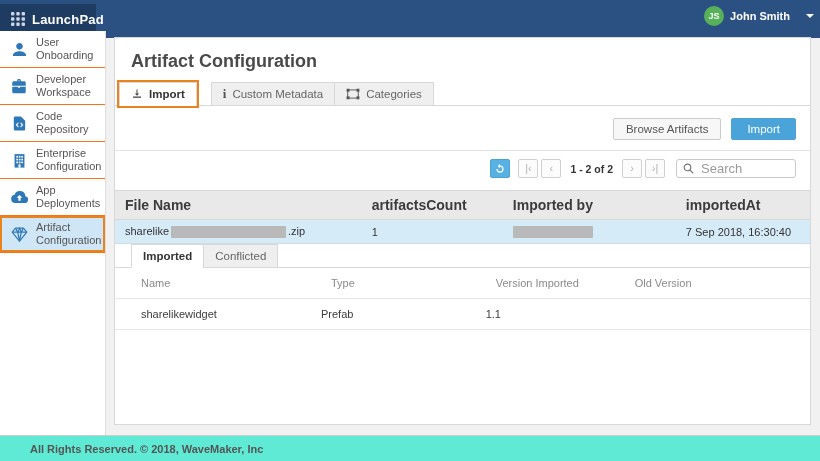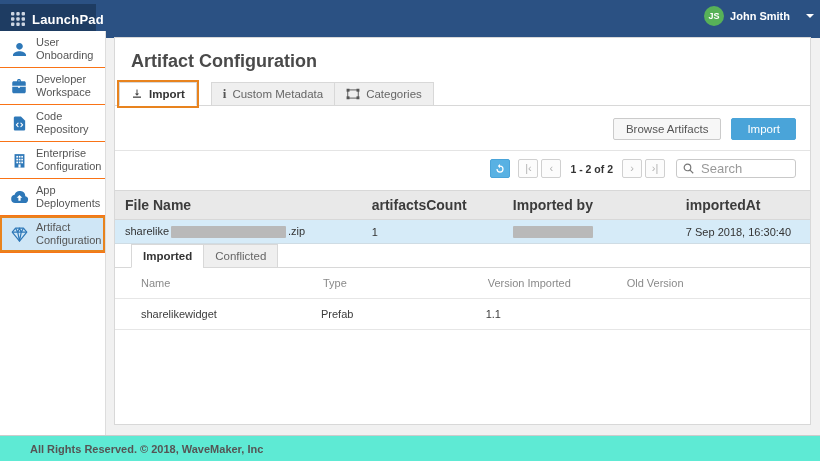--- a/index.html
+++ b/index.html
@@ -51,21 +51,21 @@
              font-size:14px;font-weight:bold;color:#3c3c3c;text-align:left;padding:6px 10px;}
   .mtable td{font-size:11px;color:#333;padding:5px 10px;}
   .mtable tr.sel{background:#d6ebf8;border-bottom:1px solid #cfdce4;}
   .redact{display:inline-block;height:12px;background:#b9b9b9;border-radius:1px;vertical-align:middle;}
   .r-file{width:115px;margin:0 2px;}
   .r-user{width:80px;}
   
   .dtitle{padding:13px 16px 10px;font-size:11.5px;font-weight:bold;color:#333;}
   .tabs2{display:flex;padding-left:16px;border-bottom:1px solid #d8d8d8;position:relative;}
   .tabs2 .tab{margin-bottom:-1px;}
-  .dtable th{font-size:11px;font-weight:normal;color:#8a8a8a;text-align:left;padding:9px 12px;}
+  .dtable th{font-size:11px;font-weight:normal;color:#8a8a8a;text-align:left;padding:9px 20px;}
   .dtable td{font-size:11px;color:#3c3c3c;padding:9px 10px;border-top:1px solid #e6e6e6;border-bottom:1px solid #e6e6e6;}
   .dtable .c1{padding-left:26px;}
   
   .foot{position:absolute;left:0;top:435px;width:820px;height:26px;background:#5eead4;border-top:1px solid #cccccc;
         display:flex;align-items:center;padding-left:30px;box-sizing:border-box;font-size:11px;color:#555;font-weight:bold;}
 </style>
 </head>
 <body>
 
 <div class="hdr">

